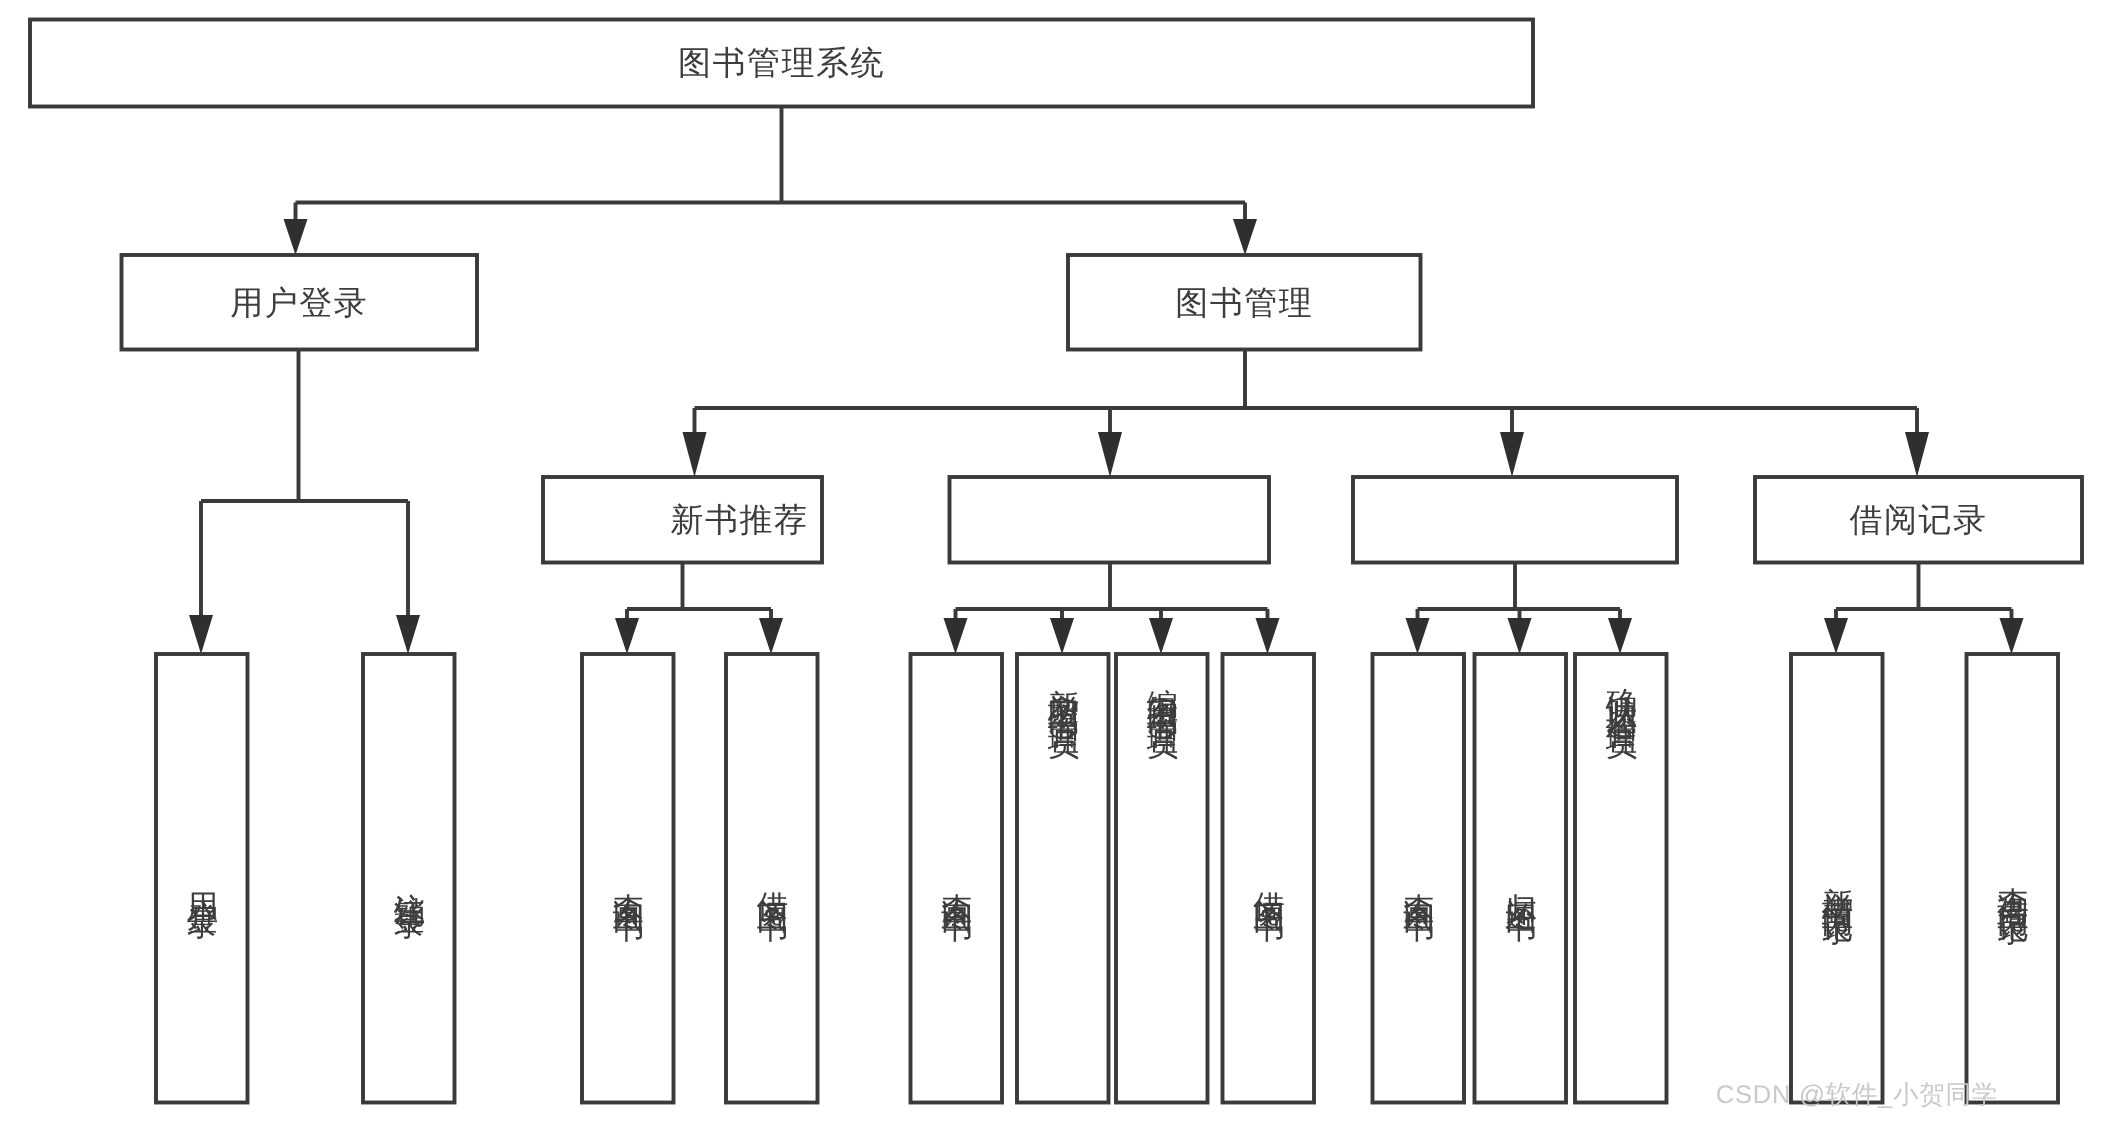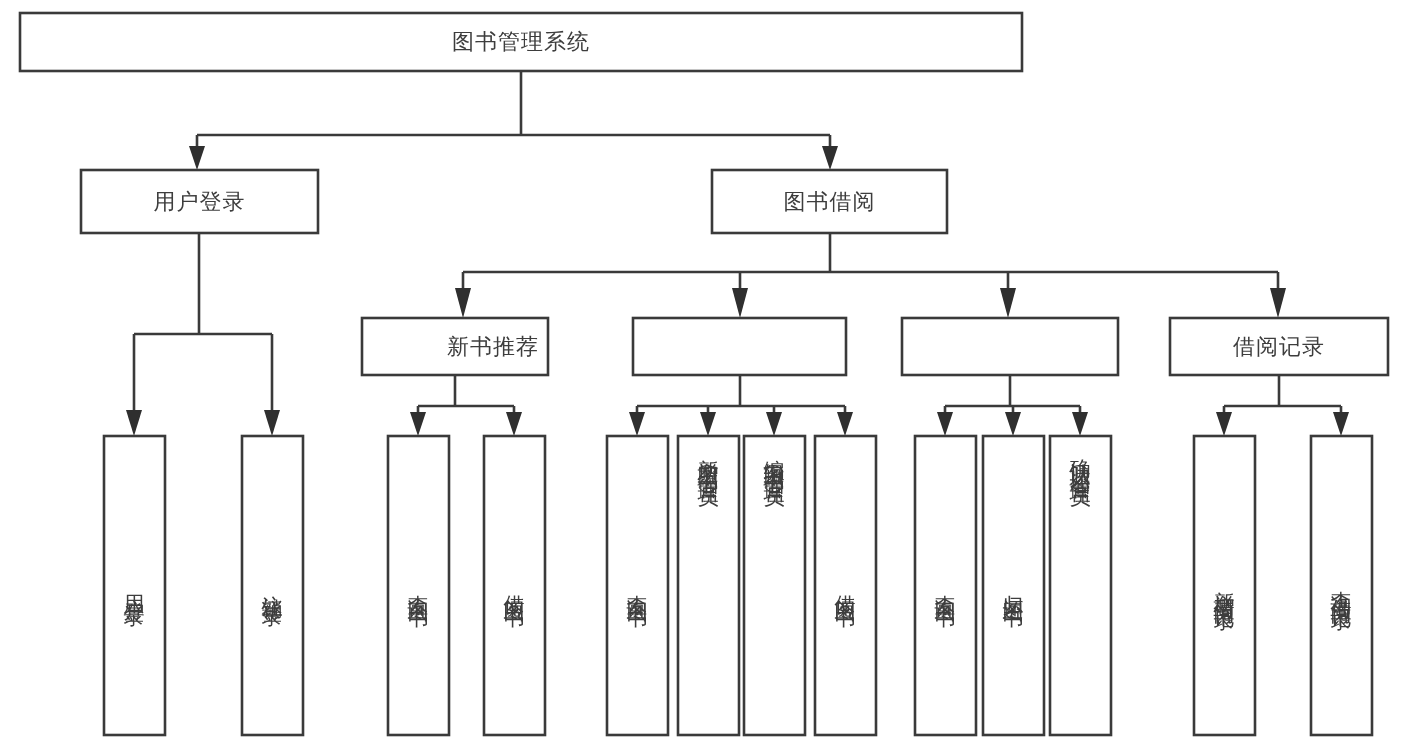--- a/index.html
+++ b/index.html
@@ -187,21 +187,21 @@
 
   <div class="hlabel-wrap" style="left:20px; top:13px; width:1002px; height:58px;">
     <span class="hlabel-text">图书管理系统</span>
   </div>
 
   <div class="hlabel-wrap" style="left:81px; top:170px; width:237px; height:63px;">
     <span class="hlabel-text">用户登录</span>
   </div>
 
   <div class="hlabel-wrap" style="left:712px; top:170px; width:235px; height:63px;">
-    <span class="hlabel-text">图书借阅</span>
+    <span class="hlabel-text">图书管理</span>
   </div>
 
   <div class="hlabel-wrap" style="left:362px; top:318px; width:186px; height:57px;margin-left:38px;">
     <span class="hlabel-text">新书推荐</span>
   </div>
 
 
 
   <div class="hlabel-wrap" style="left:1170px; top:318px; width:218px; height:57px;">
     <span class="hlabel-text">借阅记录</span>
@@ -252,14 +252,15 @@
   </div>
 
   <div class="vlabel-wrap" style="left:1194px; top:436px; width:61px; height:299px; align-items:center;">
     <span class="vlabel-text">新增借阅记录</span>
   </div>
 
   <div class="vlabel-wrap" style="left:1311px; top:436px; width:61px; height:299px; align-items:center;">
     <span class="vlabel-text">查询借阅记录</span>
   </div>
 
+  <div class="watermark">CSDN @软件_小贺同学</div>
 
 </div>
 
 </body></html>

